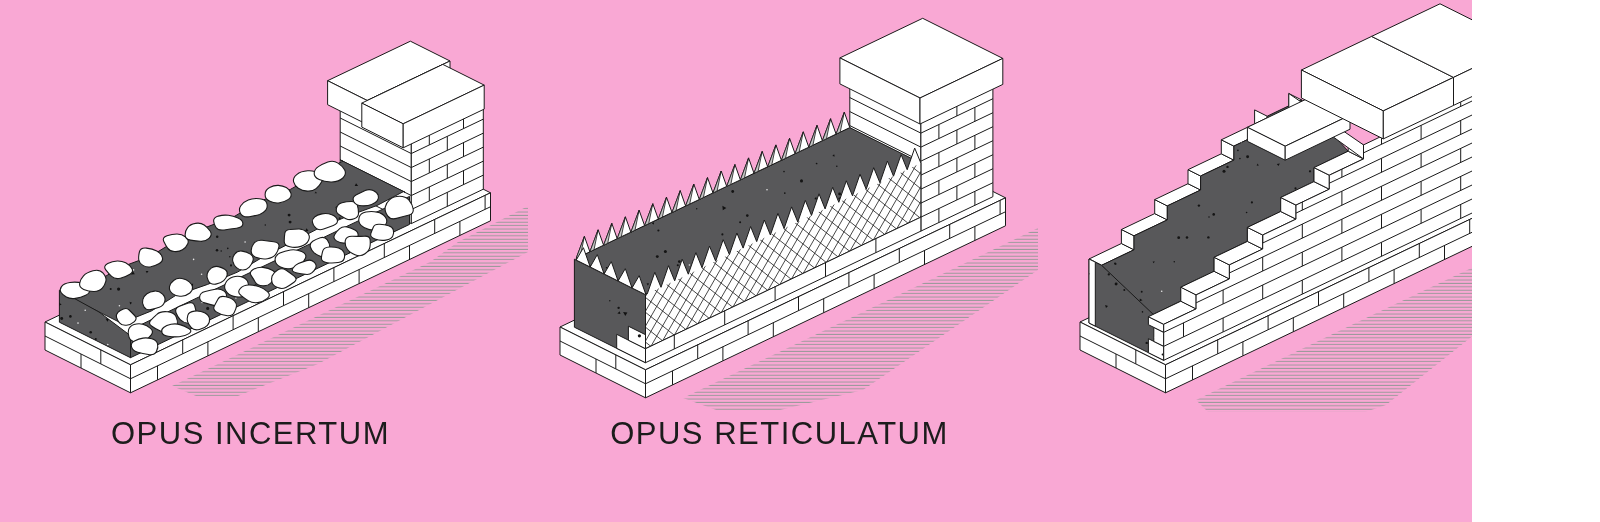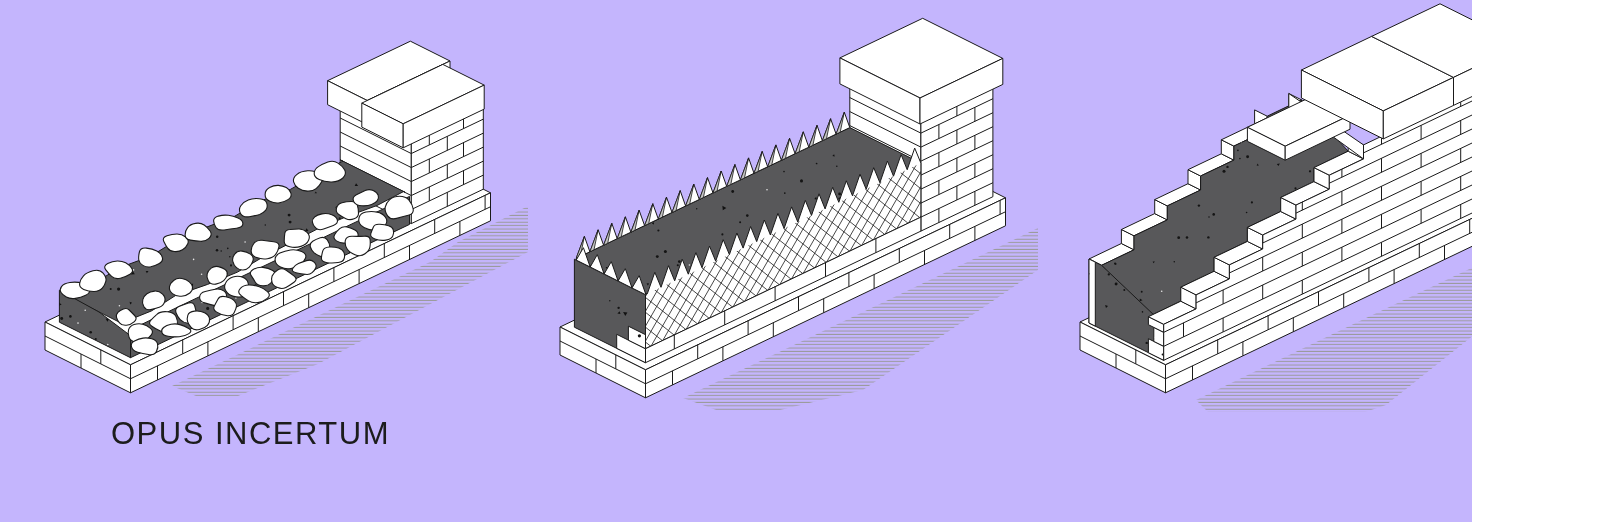--- a/index.html
+++ b/index.html
@@ -1,16 +1,16 @@
 <!DOCTYPE html>
 <html><head>
 <meta charset="utf-8">
 <style>
   html,body{margin:0;padding:0;background:#ffffff;}
-  #stage{position:relative;width:1472px;height:522px;background:#c4b5fd;overflow:hidden;
+  #stage{position:relative;width:1472px;height:522px;background:#f9a8d4;overflow:hidden;
          font-family:"Liberation Sans", sans-serif;}
   .fig{position:absolute;top:0;height:522px;}
   .fig svg{display:block;}
   .caption{text-align:center;font-size:31px;letter-spacing:1.5px;color:#1c1c1c;
            font-weight:500;margin-top:4px;white-space:nowrap;}
   .c1{transform:translateX(-16px);}
   .c2{transform:translateX(-20px);}
   .c3{transform:translateX(-62px);}
 </style>
 </head>
@@ -606,20 +606,21 @@
           <line x1="475.2" y1="197.42000000000002" x2="556.2" y2="55.72" stroke="#1a1a1a" stroke-width="0.8"></line>
           <line x1="475.2" y1="94.42000000000002" x2="556.2" y2="158.72" stroke="#1a1a1a" stroke-width="0.8"></line>
         </g>
         <polygon points="112.5,362.7 387.9,231.1 387.9,217.1 112.5,348.7" fill="#fff" stroke="#1a1a1a" stroke-width="1" stroke-linejoin="round"></polygon>
         <line x1="141.3" y1="348.95" x2="141.3" y2="334.95" stroke="#1a1a1a" stroke-width="1"></line>
         <line x1="191.70000000000002" y1="324.87" x2="191.70000000000002" y2="310.87" stroke="#1a1a1a" stroke-width="1"></line>
         <line x1="242.1" y1="300.78999999999996" x2="242.1" y2="286.78999999999996" stroke="#1a1a1a" stroke-width="1"></line>
         <line x1="292.5" y1="276.71" x2="292.5" y2="262.71" stroke="#1a1a1a" stroke-width="1"></line>
         <line x1="342.90000000000003" y1="252.63" x2="342.90000000000003" y2="238.63" stroke="#1a1a1a" stroke-width="1"></line>
       </svg>
+    <div class="caption c2">OPUS RETICULATUM</div>
   </div>
 
   <div class="fig" style="left:1066px;width:534px">
     <svg id="svg-latericium" width="534" height="412" viewBox="0 0 534 412">
         <polygon points="130,400 300,318 460,242 492,226 492,268 320,405 228,436 166,436" fill="url(#hatch)" stroke="none"></polygon>
         <polygon points="14.0,322.0 374.0,150.0 459.5,192.8 99.5,364.8" fill="#fff" stroke="#1a1a1a" stroke-width="1" stroke-linejoin="round"></polygon>
         <polygon points="99.5,392.8 459.5,220.8 459.5,192.8 99.5,364.8" fill="#fff" stroke="#1a1a1a" stroke-width="1" stroke-linejoin="round"></polygon>
         <line x1="99.5" y1="378.75" x2="459.5" y2="206.75" stroke="#1a1a1a" stroke-width="1"></line>
         <line x1="126.5" y1="379.85" x2="126.5" y2="365.85" stroke="#1a1a1a" stroke-width="1"></line>
         <line x1="176.9" y1="355.77" x2="176.9" y2="341.77" stroke="#1a1a1a" stroke-width="1"></line>

